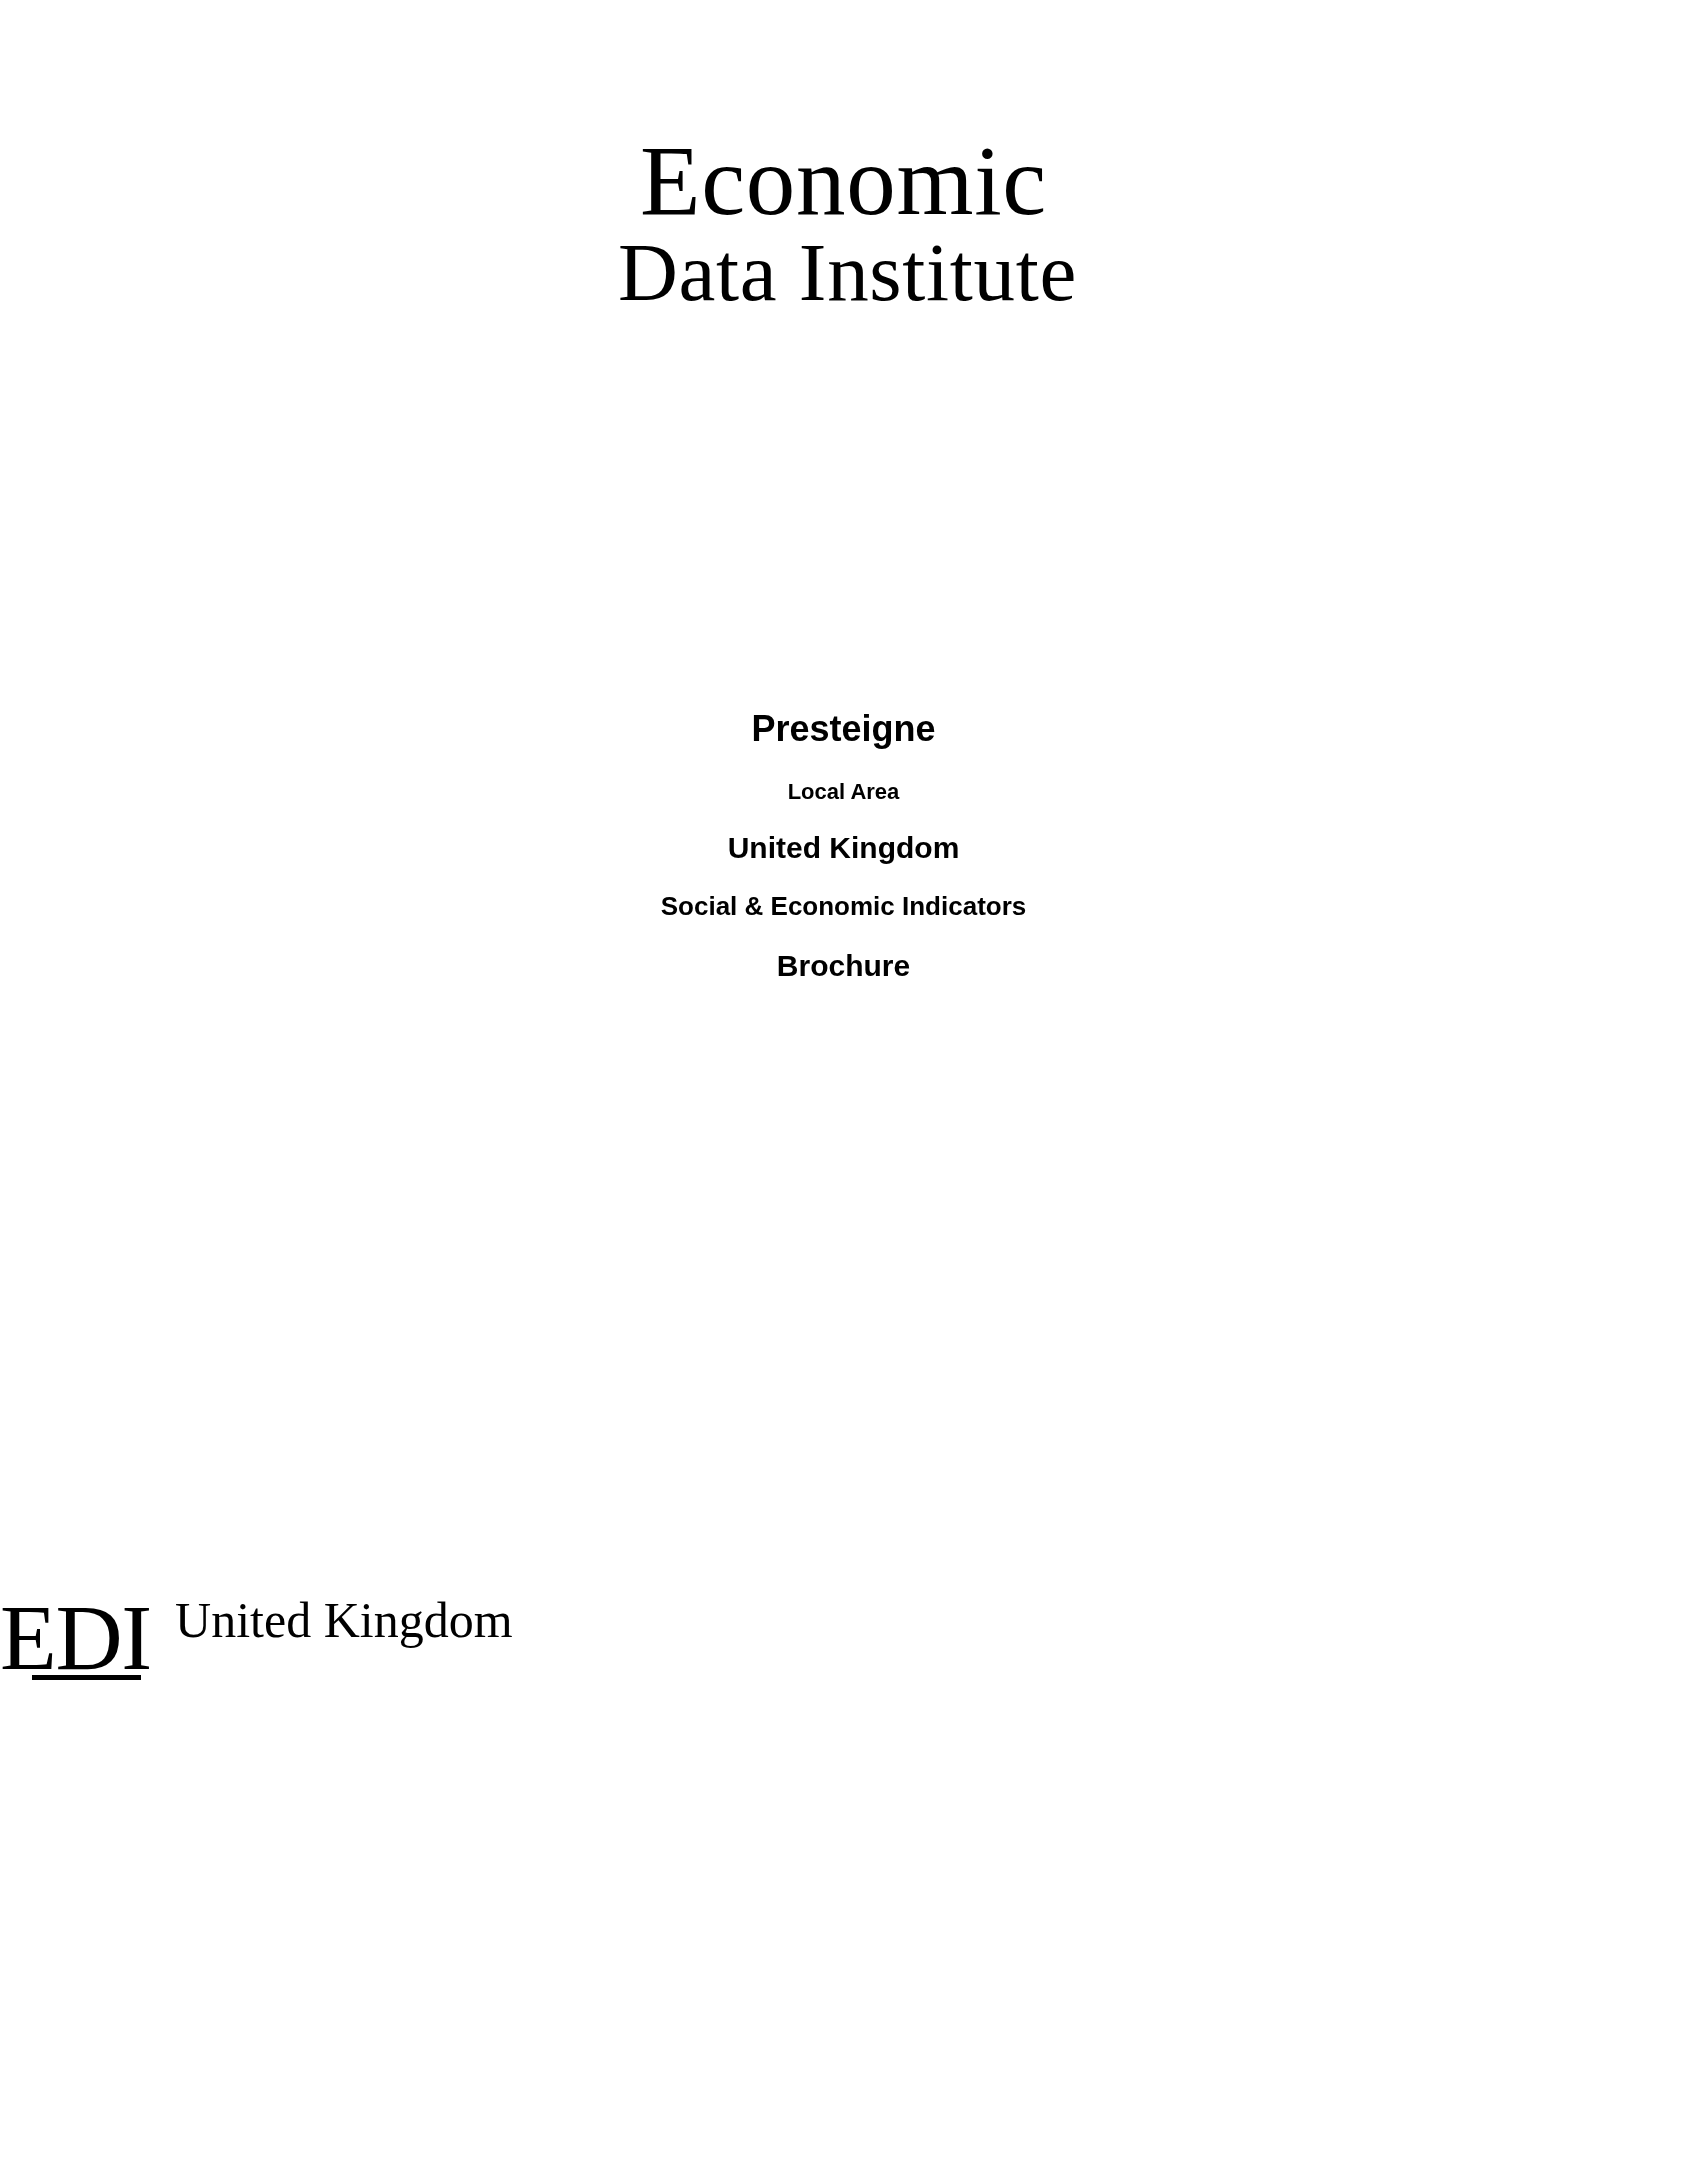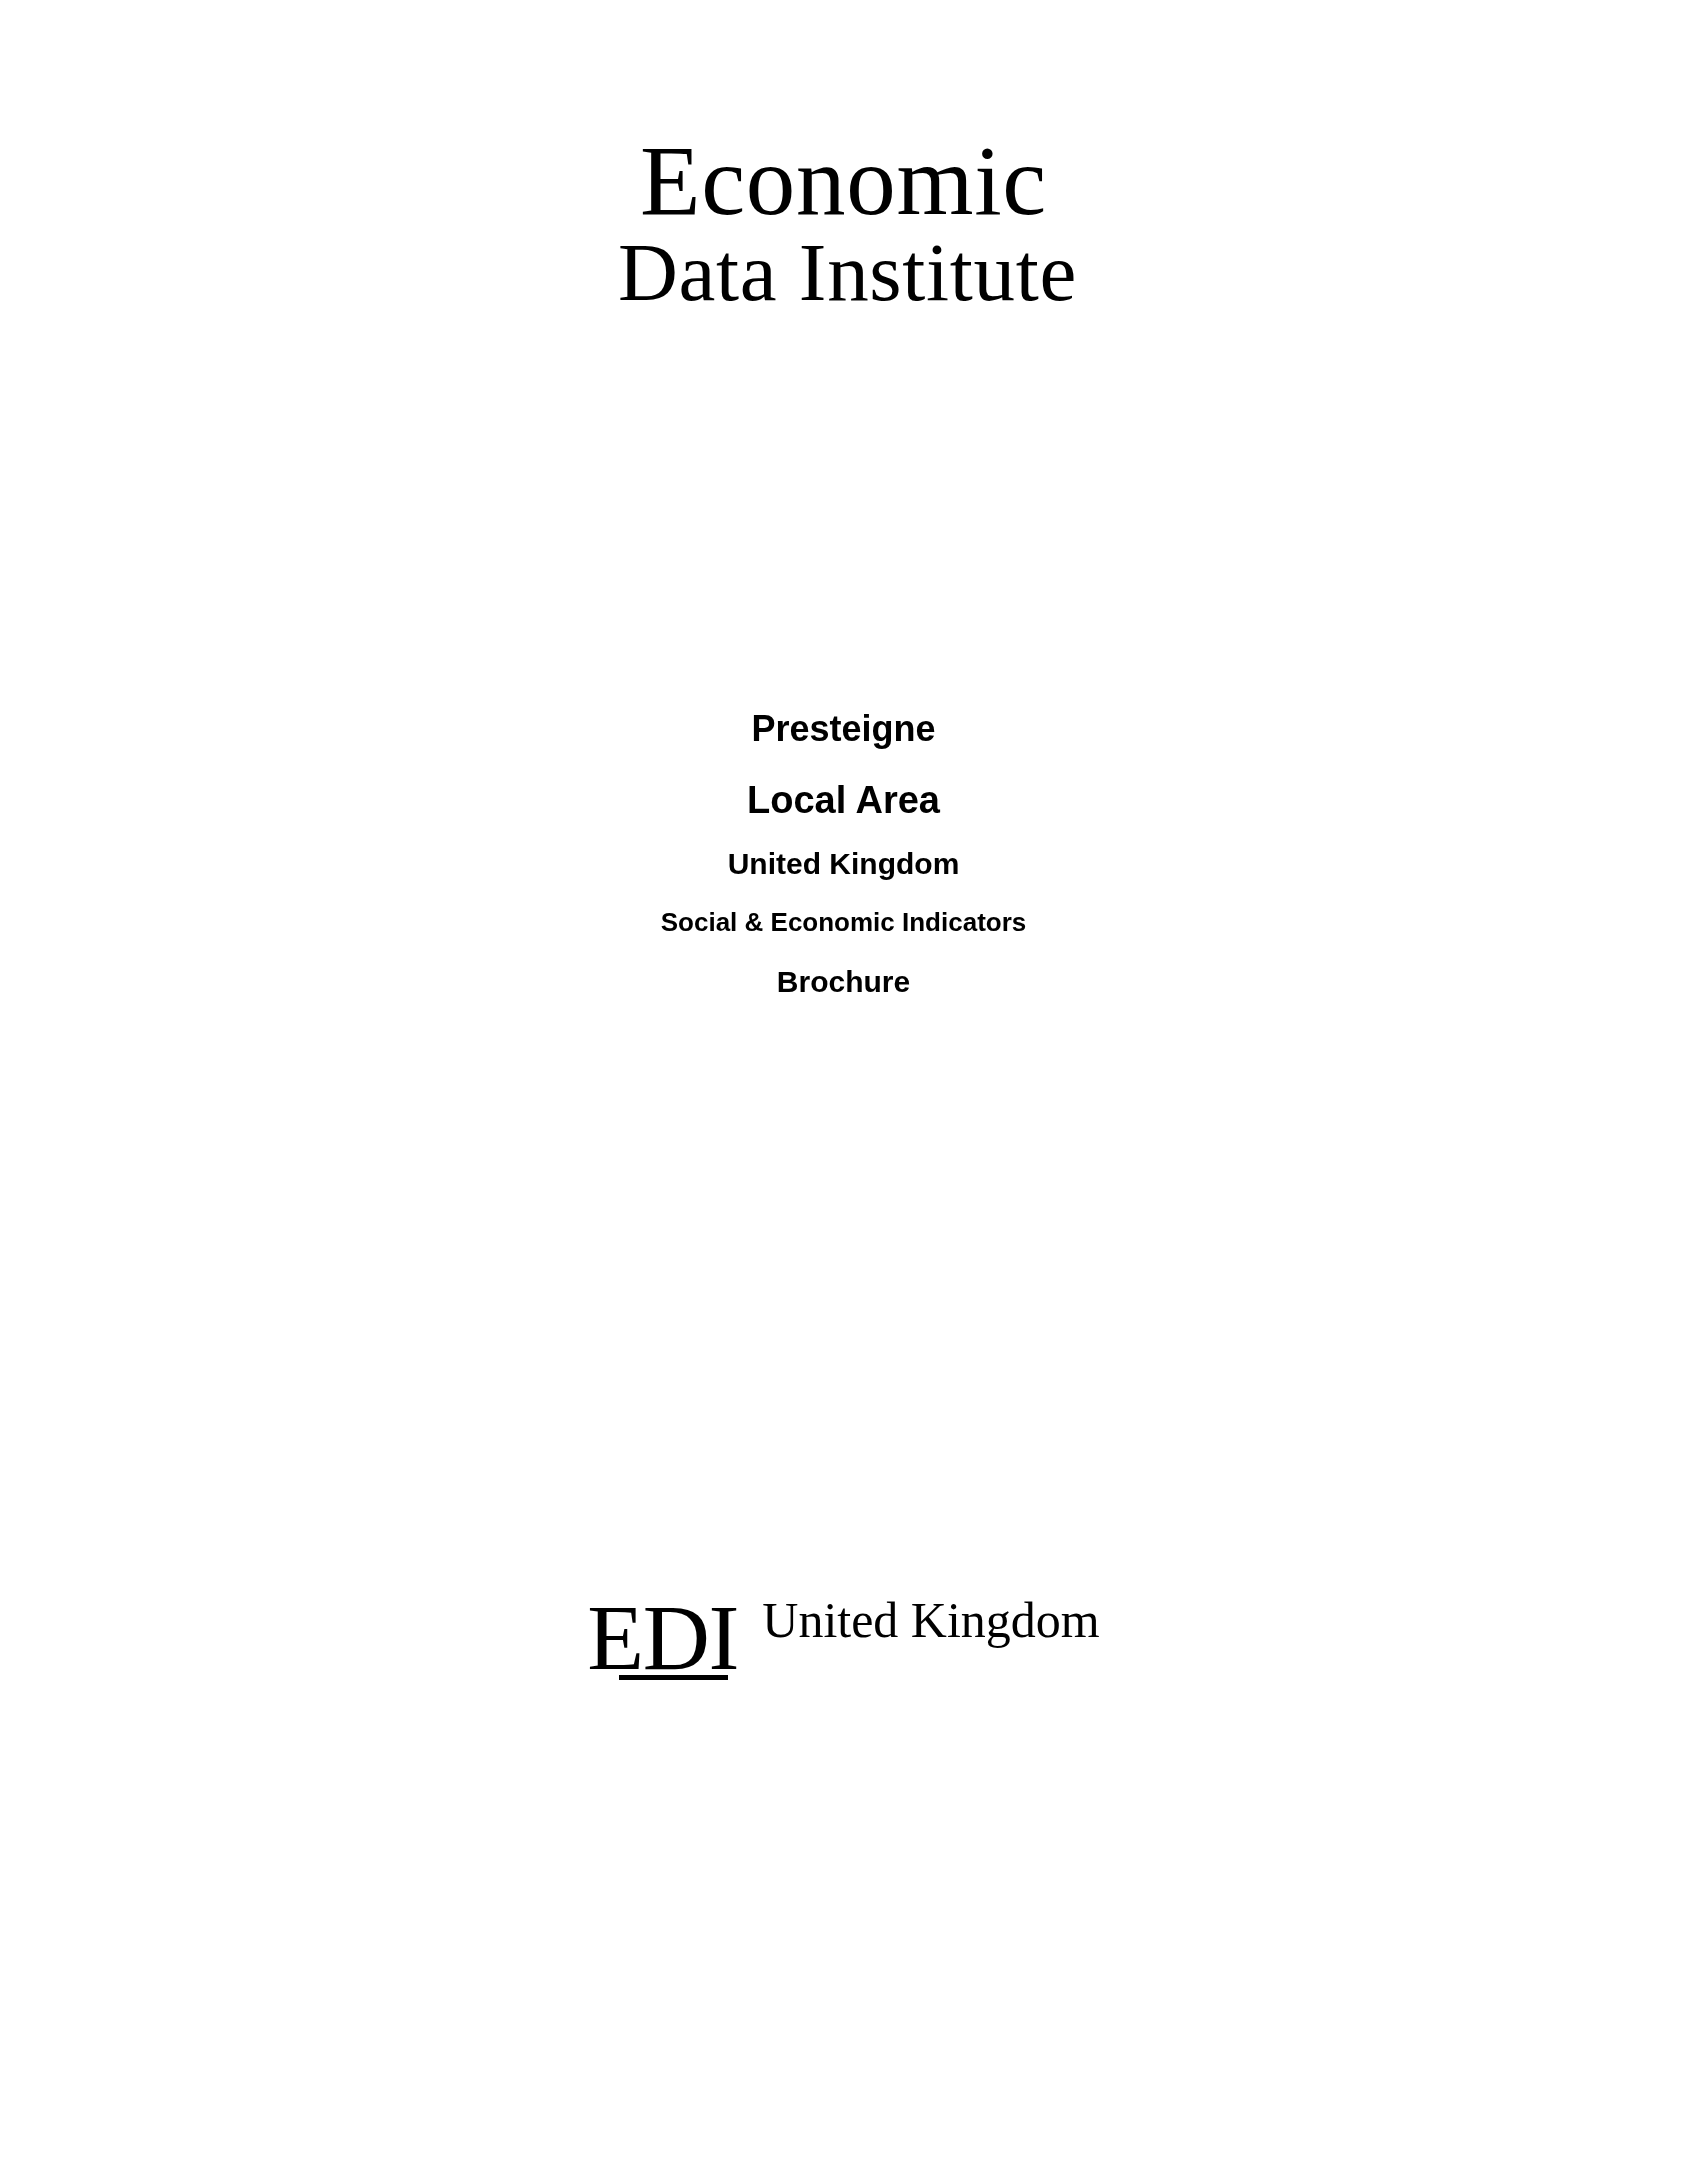--- a/index.html
+++ b/index.html
@@ -57,21 +57,21 @@
   }
   .title-block > div {
     margin: 0;
   }
   .t-place {
     font-size: 36px;
     line-height: 1.0;
     padding-bottom: 34px;
   }
   .t-area {
-    font-size: 38px;
+    font-size: 22px;
     line-height: 1.0;
     padding-bottom: 30px;
   }
   .t-country {
     font-size: 30px;
     line-height: 1.0;
     padding-bottom: 30px;
   }
   .t-subject {
     font-size: 26px;
@@ -83,21 +83,21 @@
     line-height: 1.0;
   }
 
   
   .footer-logo {
     position: absolute;
     left: 0;
     top: 1591px;
     width: 1687px;
     display: flex;
-    justify-content: center;
+    justify-content: flex-start;
     align-items: flex-start;
     font-family: "Liberation Serif", serif;
   }
   .edi-mark {
     position: relative;
     font-size: 93px;
     letter-spacing: -1.3px;
     line-height: 1.0;
     font-weight: 400;
     padding-right: 24px;

